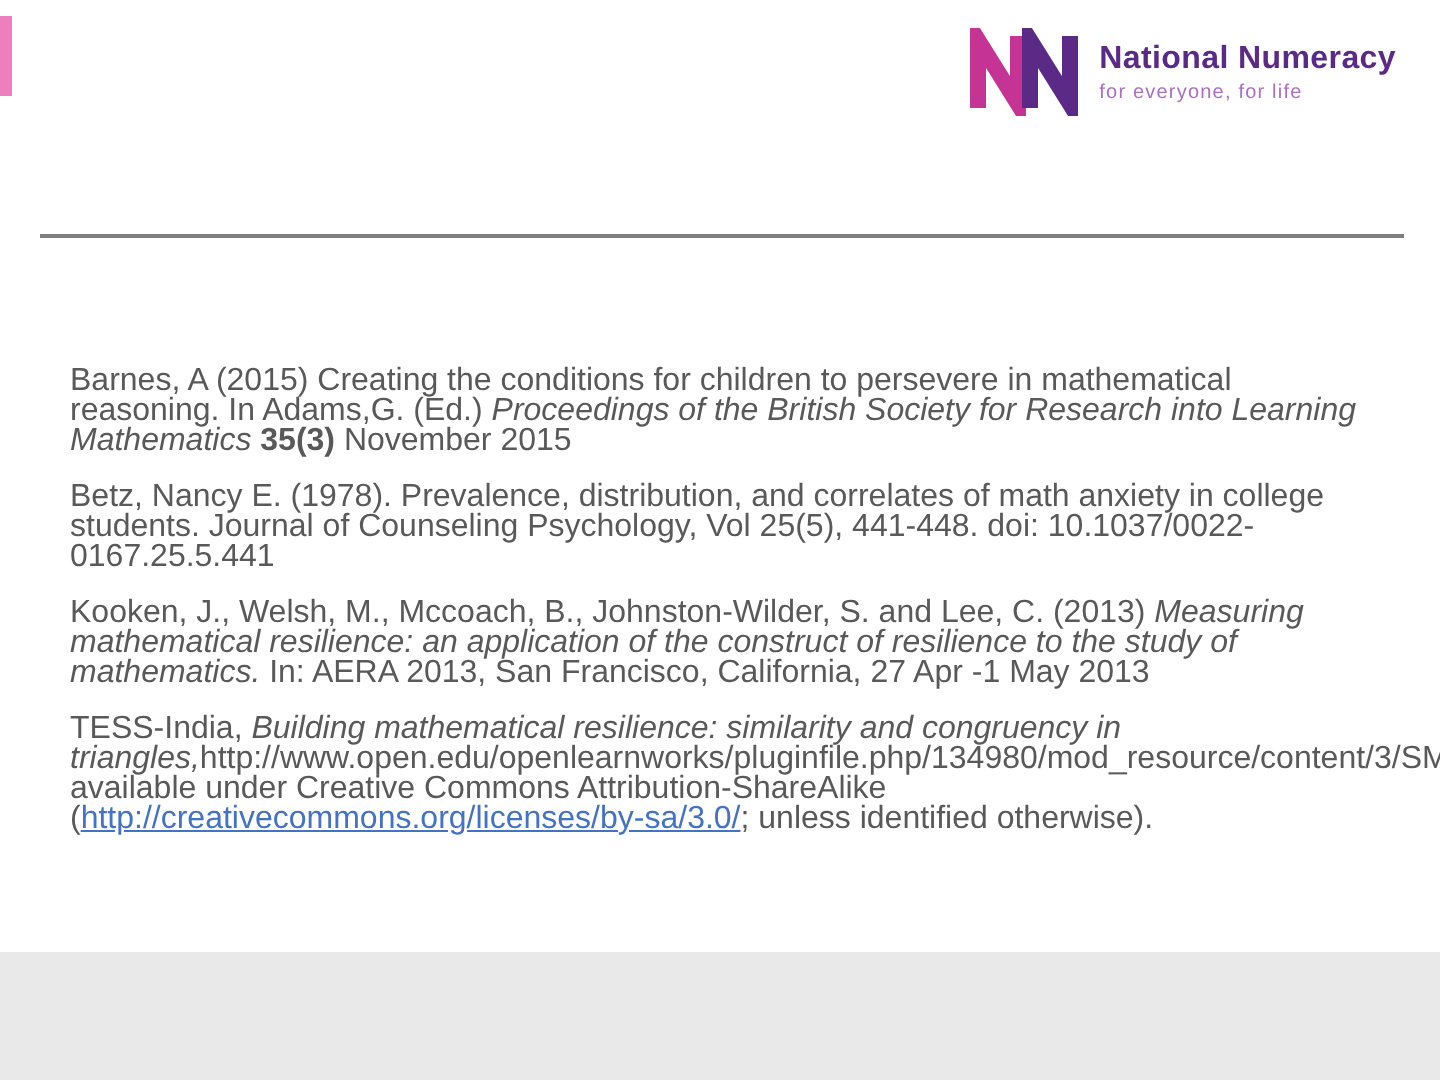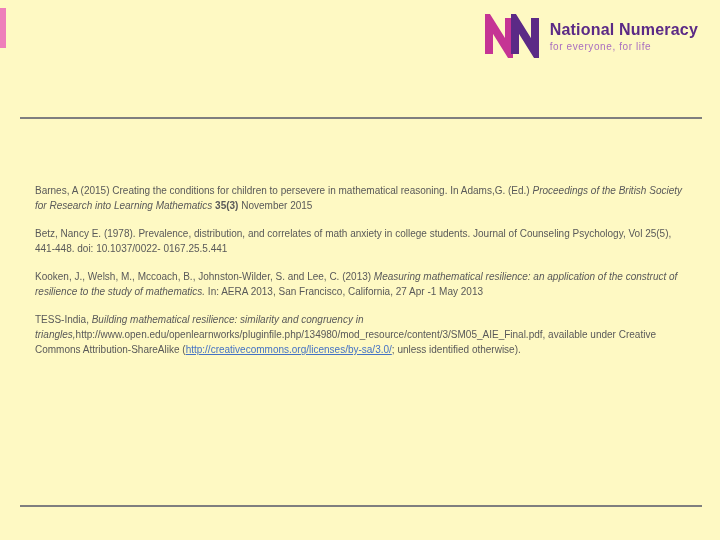--- a/index.html
+++ b/index.html
@@ -1,20 +1,20 @@
 <!DOCTYPE html>
 <html><head>
 <meta charset="utf-8">
 <style>
   html, body { margin: 0; padding: 0; background: #e9e9e9; }
   .slide {
     position: relative;
     width: 720px;
-    height: 540px;
-    background: #fef9c3;
+    height: 476px;
+    background: #ffffff;
     overflow: hidden;
     font-family: "Liberation Sans", sans-serif;
     margin: 0 auto;
   }
   .pink-strip {
     position: absolute;
     left: 0; top: 8px;
     width: 6px; height: 40px;
     background: #ee7fba;
   }
@@ -53,21 +53,21 @@
     left: 20px; right: 18px;
     height: 2px;
     background: #7f7f7f;
   }
   .rule-top { top: 117px; }
   .rule-bottom { top: 505px; }
   .refs {
     position: absolute;
     left: 35px; top: 183px;
     width: 648px;
-    font-size: 10px;
+    font-size: 16px;
     line-height: 15px;
     color: #595959;
   }
   .refs p { margin: 0 0 13px 0; }
   .refs .italic { font-style: italic; }
   .refs .bold { font-weight: bold; }
   .refs a {
     color: #4472c4;
     text-decoration: underline;
     cursor: pointer;

